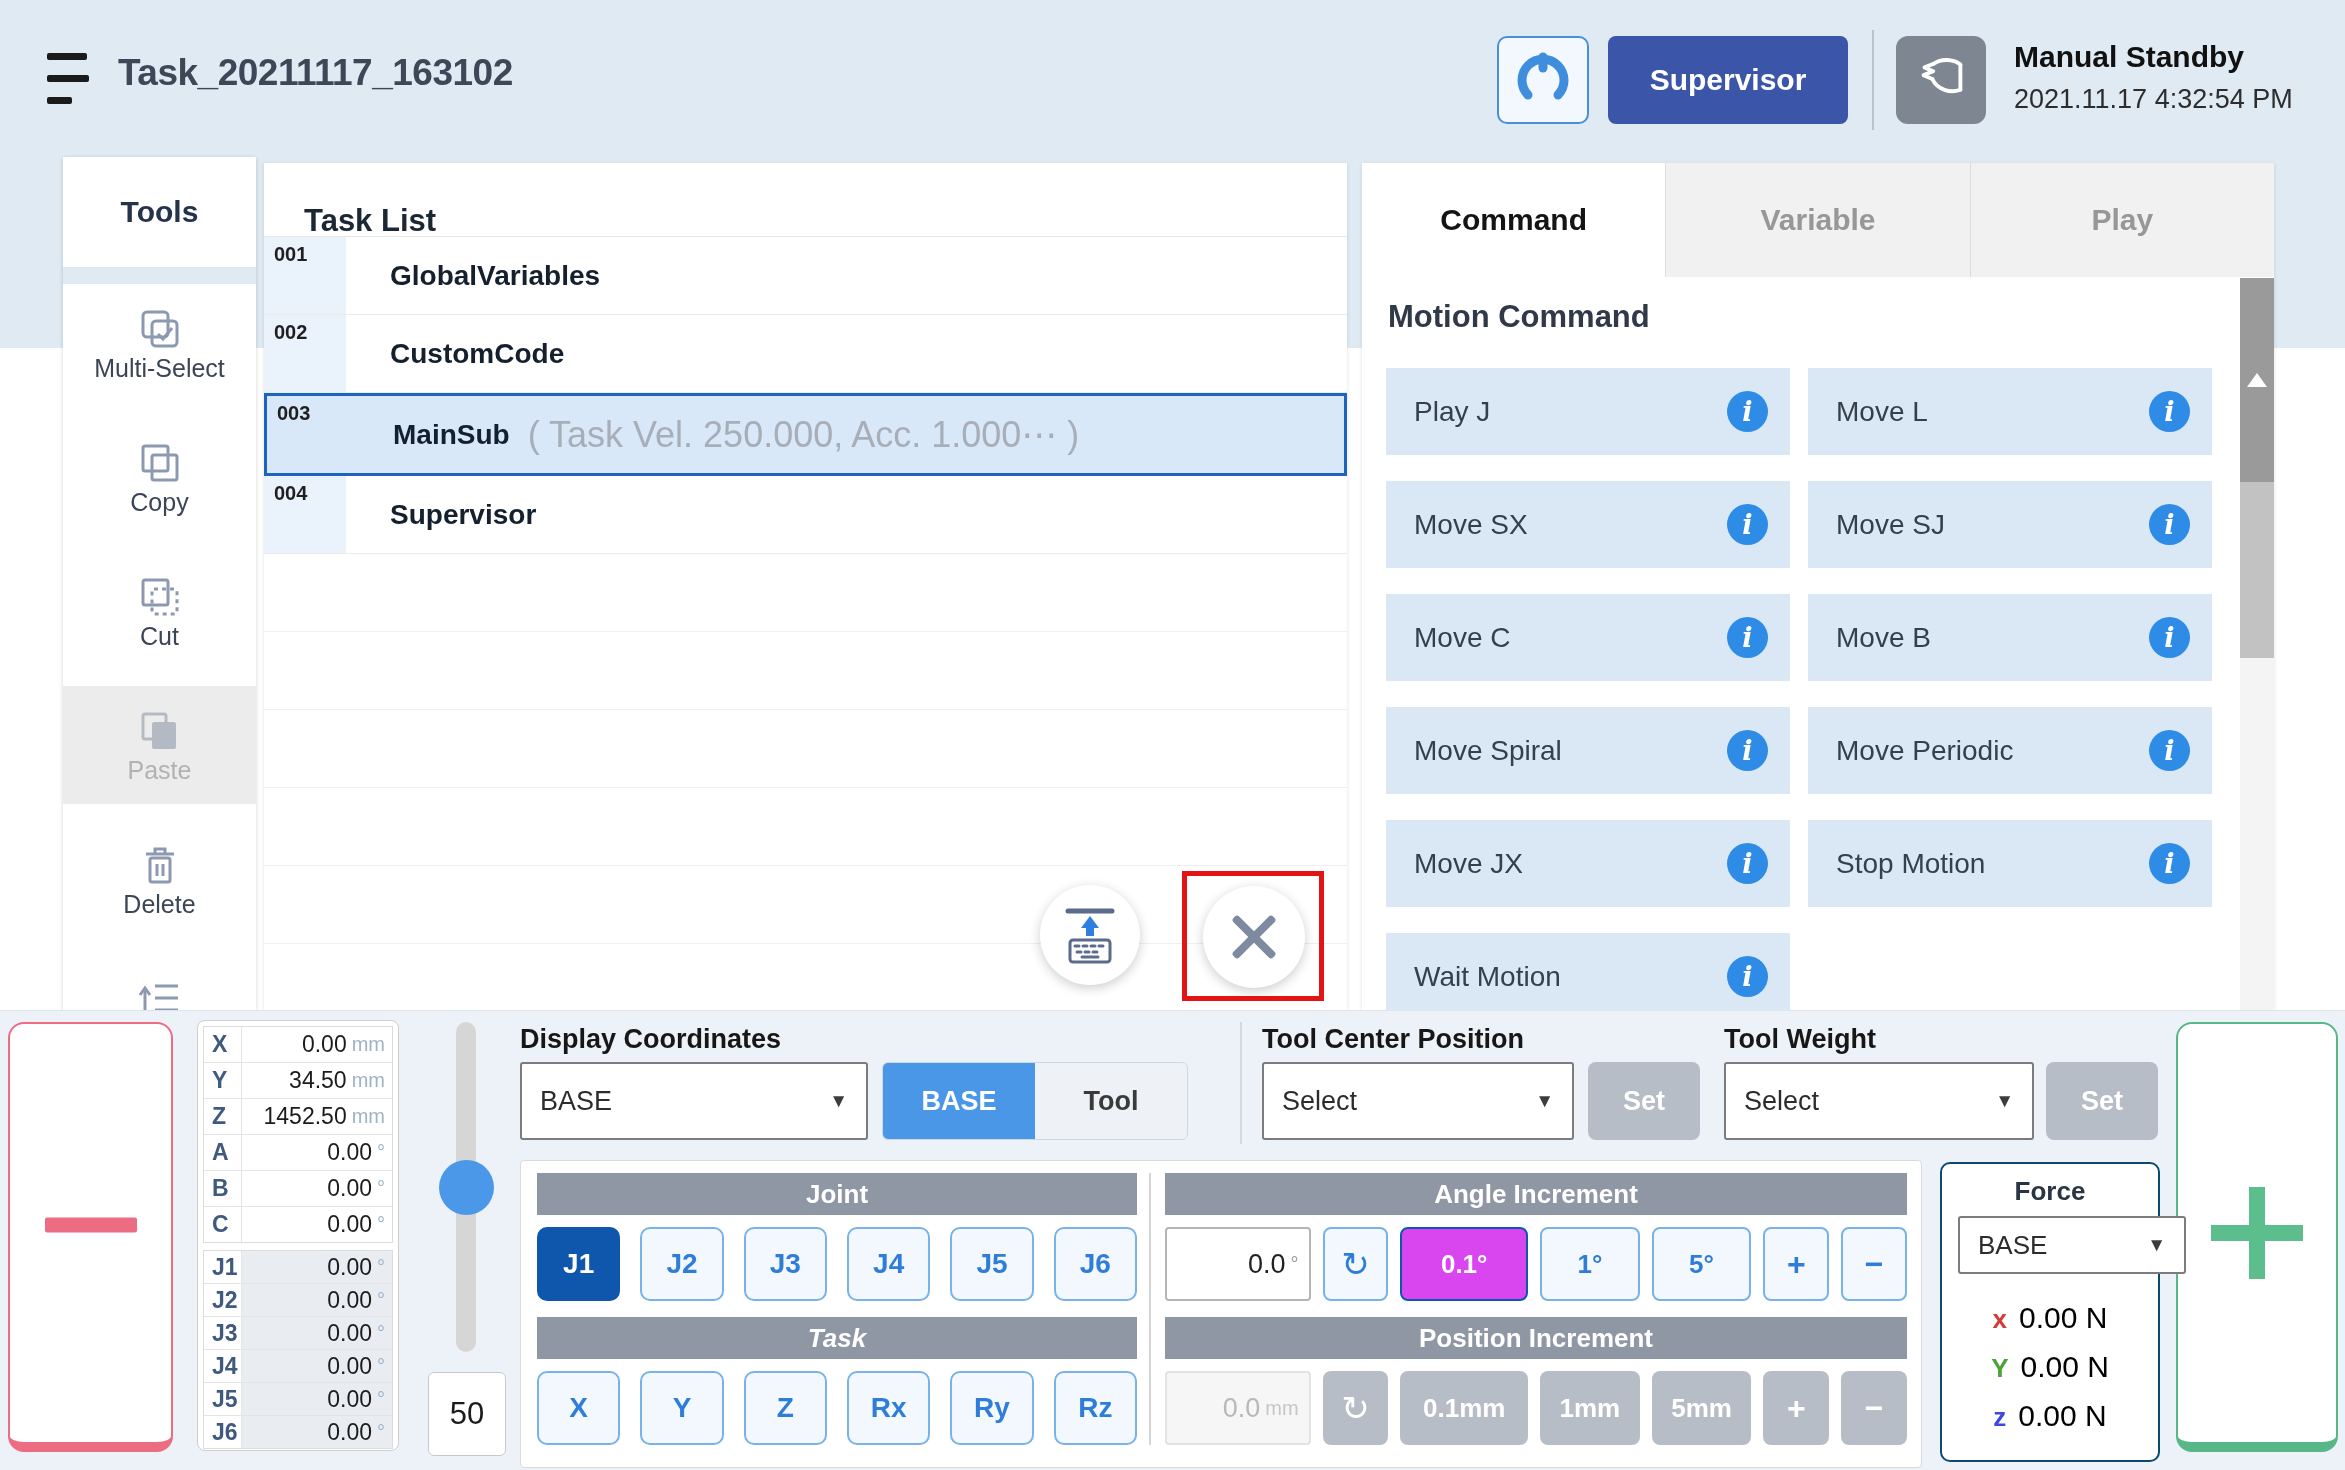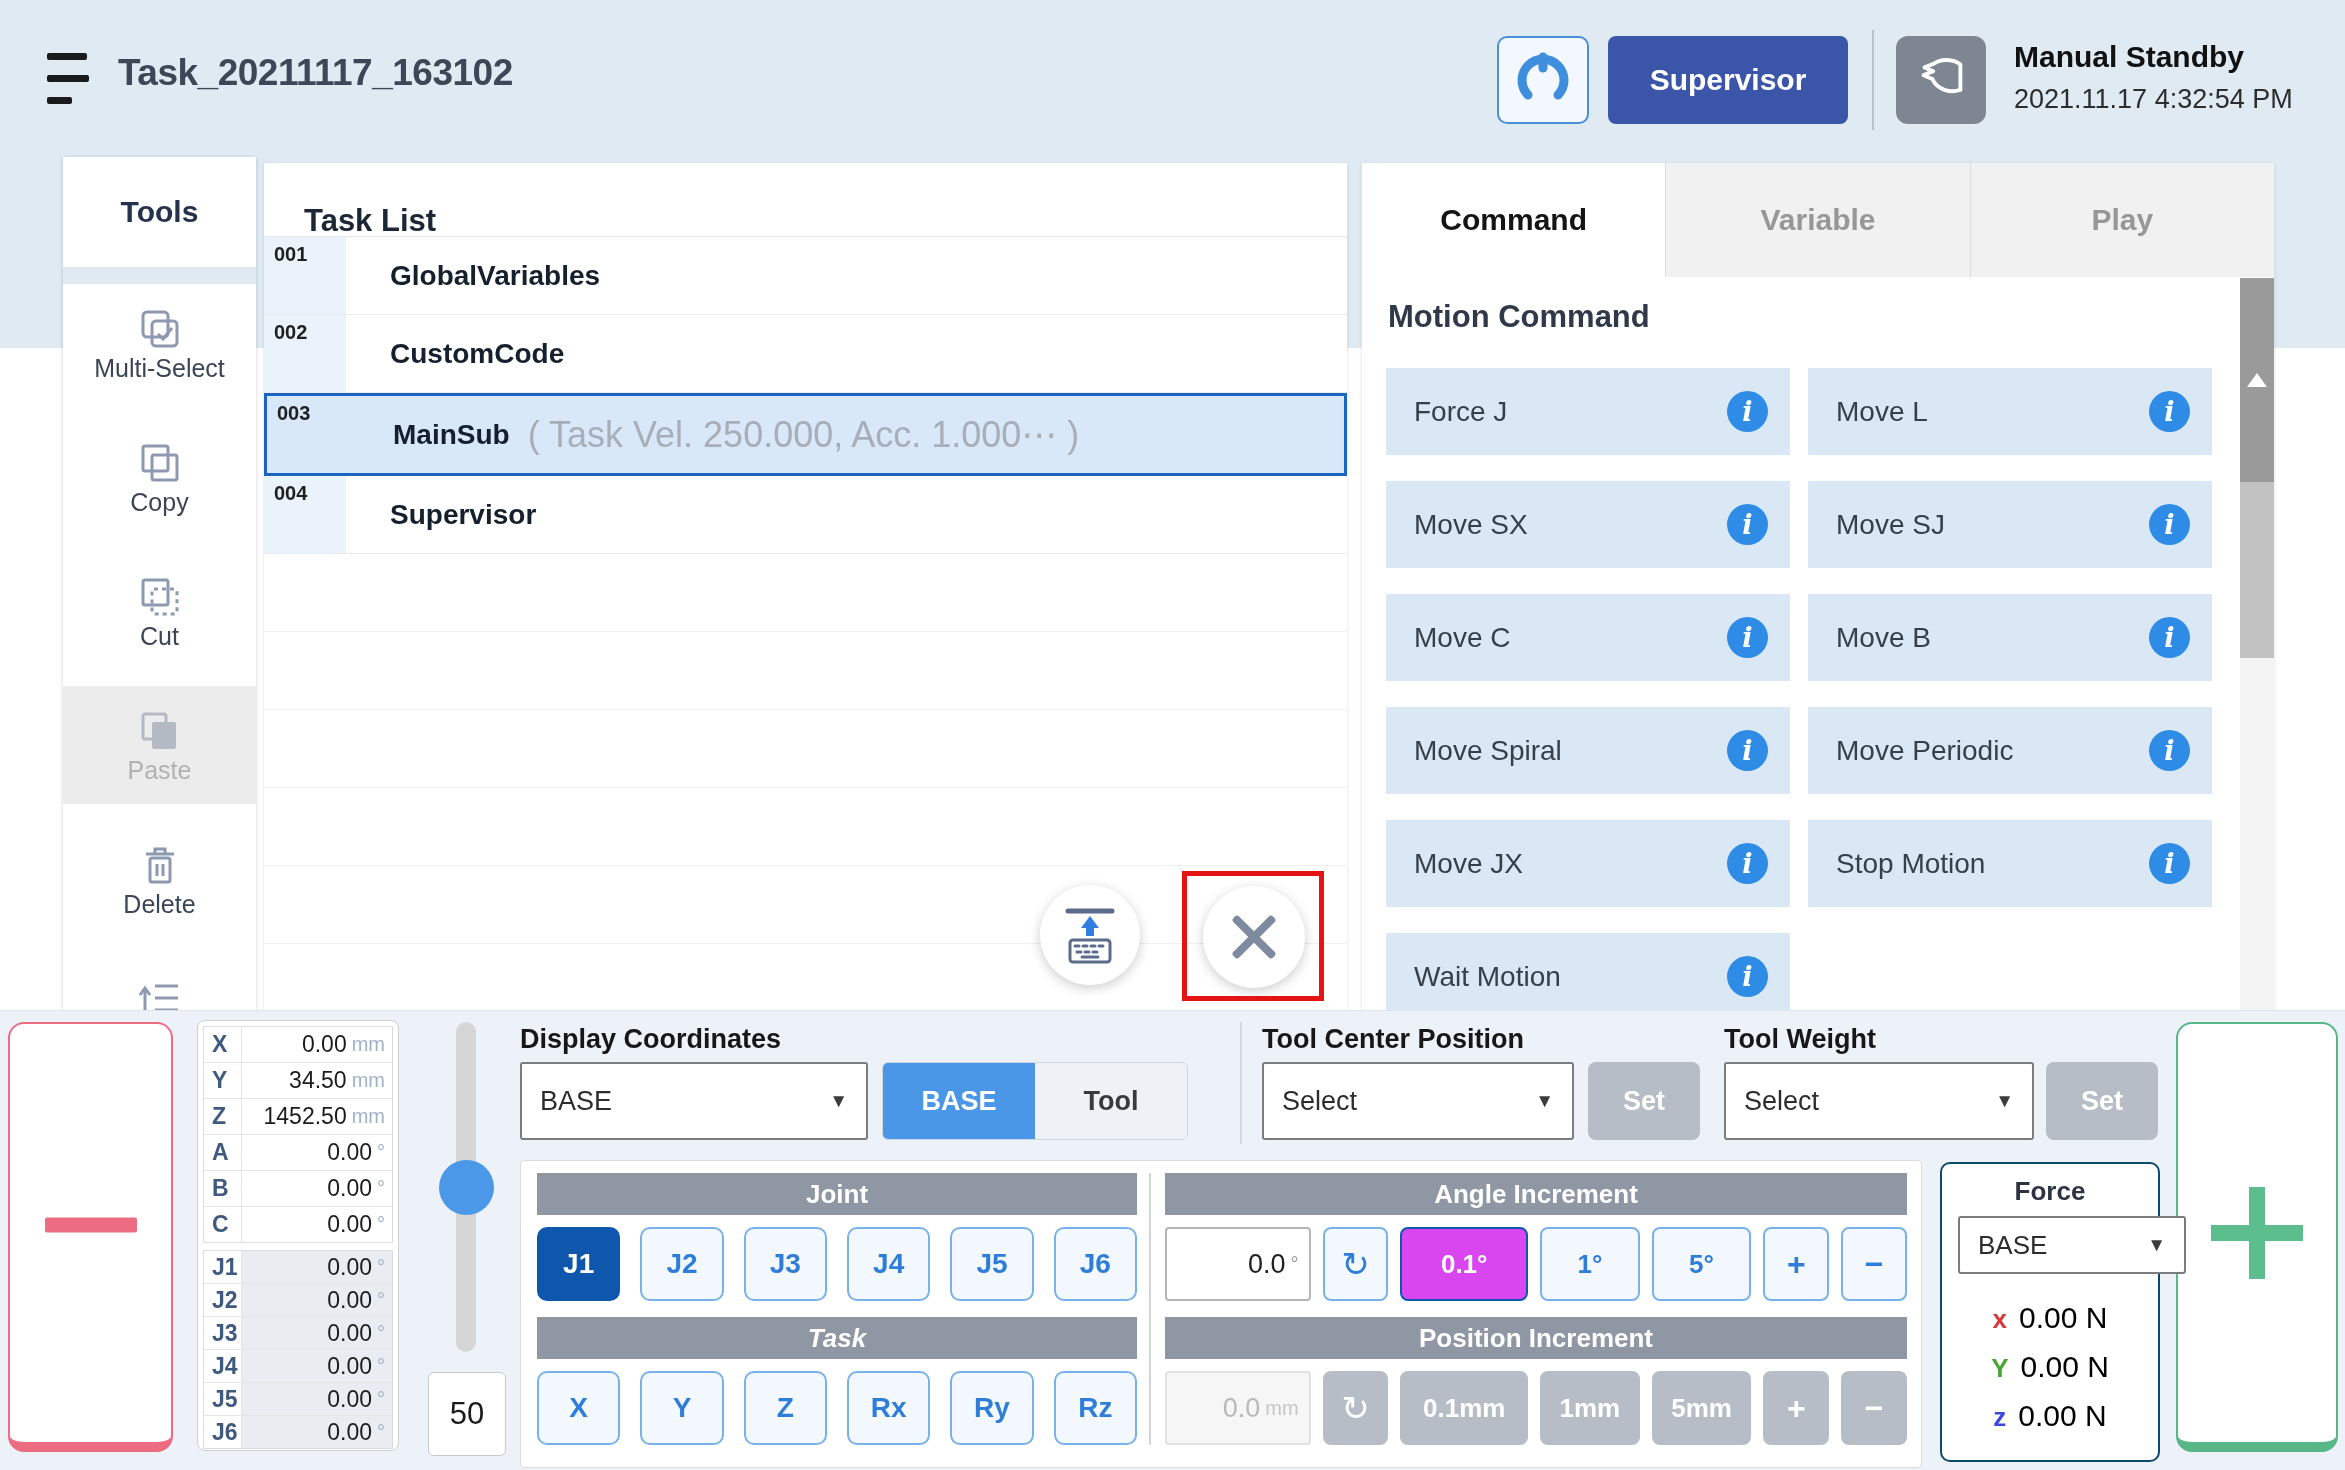--- a/index.html
+++ b/index.html
@@ -342,21 +342,21 @@
         </div>
 
         <div class="tab">
           <span>Play</span>
         </div>
       </div>
     <div class="section-title">Motion Command</div>
     <div class="cmd-grid">
 
         <div class="cmd-btn">
-          <span>Force J</span>
+          <span>Play J</span>
           <span class="info-icon">i</span>
         </div>
 
         <div class="cmd-btn">
           <span>Move L</span>
           <span class="info-icon">i</span>
         </div>
 
         <div class="cmd-btn">
           <span>Move SX</span>

